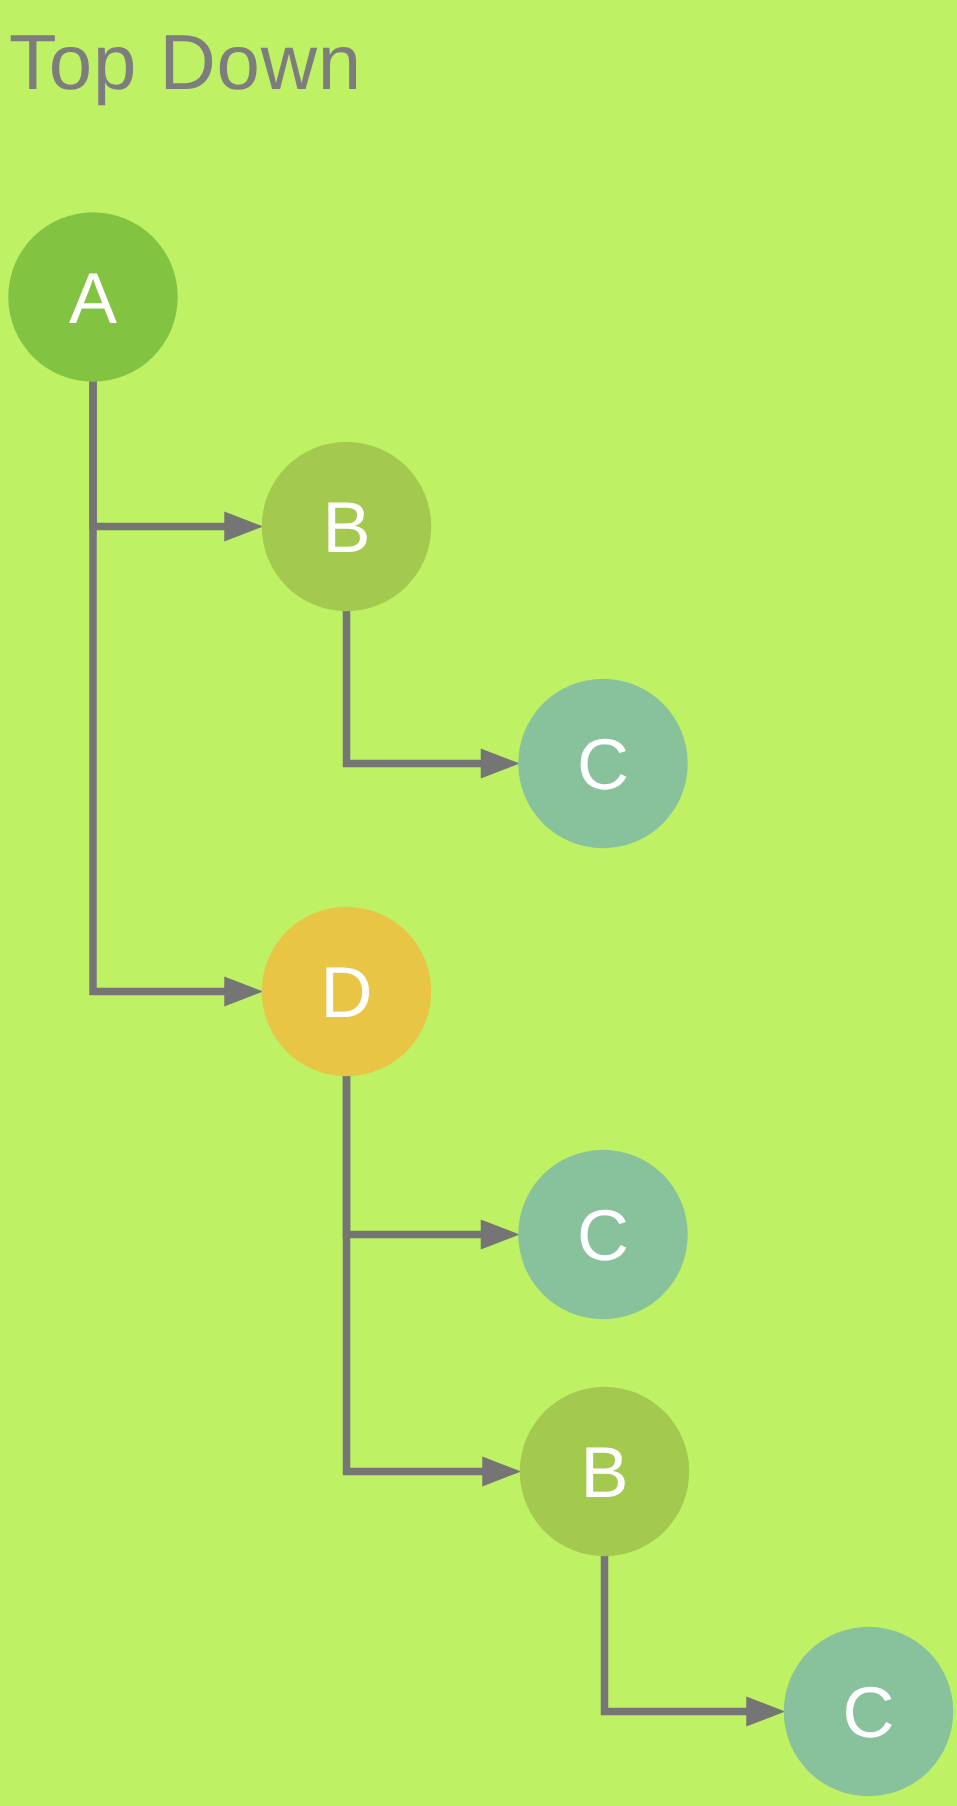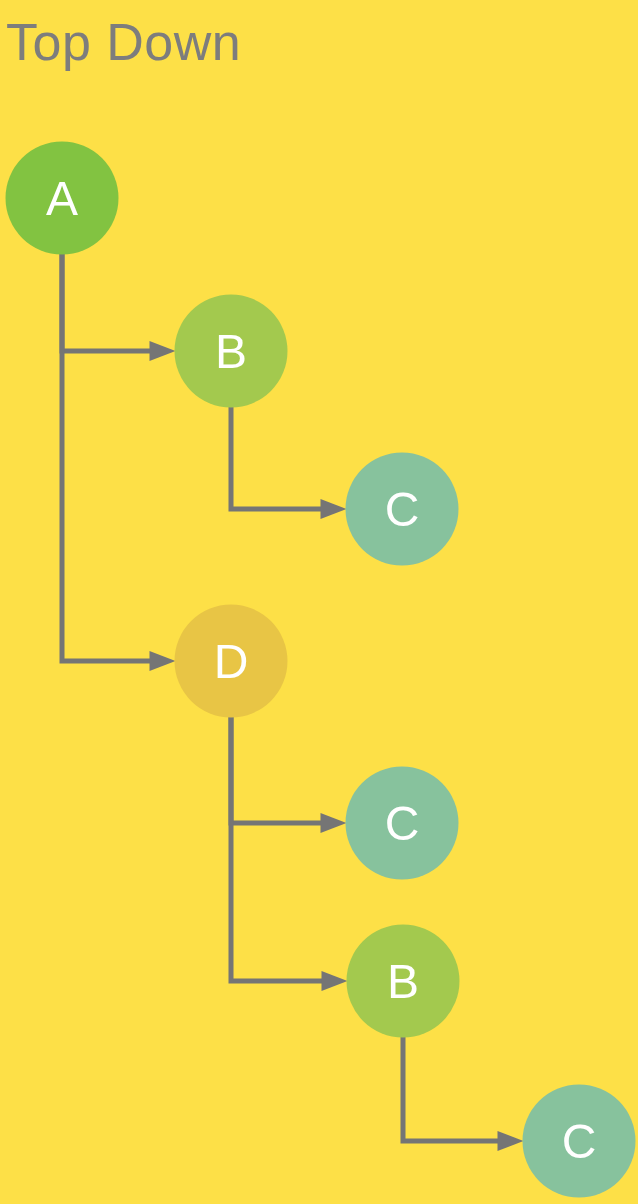--- a/index.html
+++ b/index.html
@@ -5,21 +5,21 @@
   html, body {
     margin: 0;
     padding: 0;
     background: #ffffff;
     font-family: "Liberation Sans", "DejaVu Sans", sans-serif;
   }
   .canvas {
     position: relative;
     width: 638px;
     height: 1204px;
-    background: #fde047;
+    background: #bef264;
     overflow: hidden;
   }
   .diagram-title {
     position: absolute;
     left: 6px;
     top: 12px;
     font-size: 52px;
     font-weight: 300;
     letter-spacing: 0.5px;
     color: #7d7d7d;

